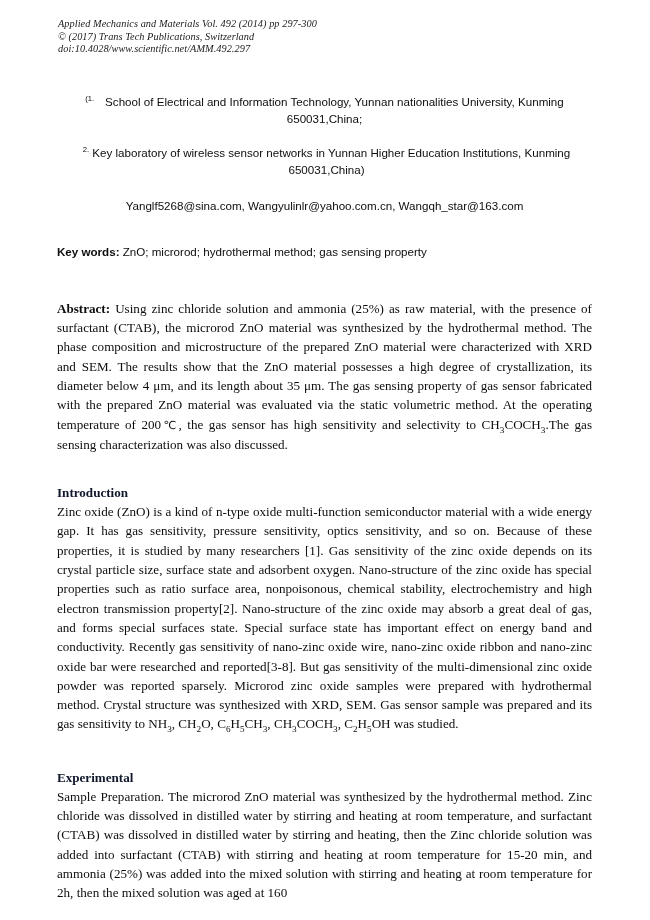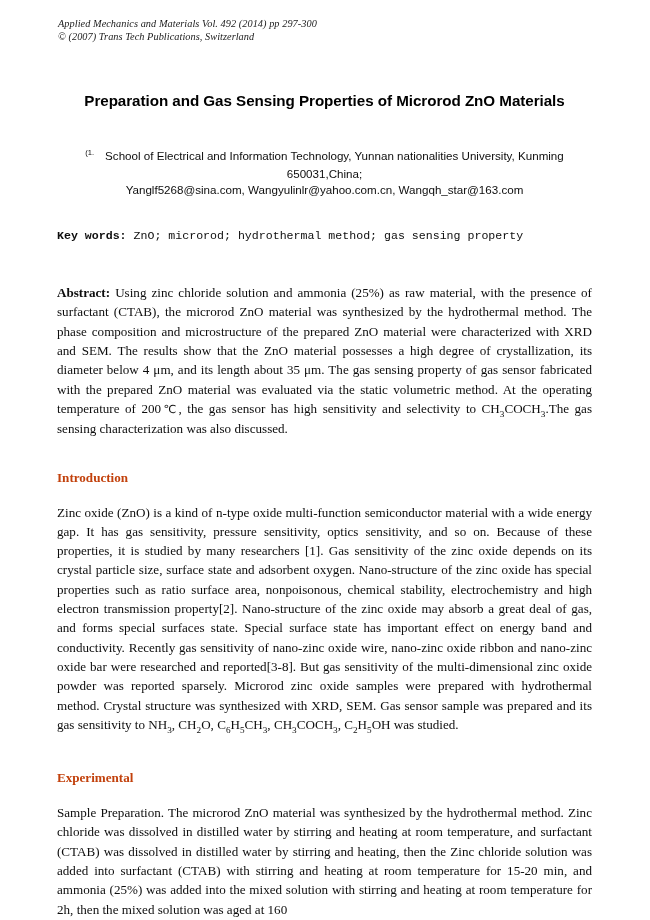--- a/index.html
+++ b/index.html
@@ -78,31 +78,32 @@
   .affil.first { width: 520px; margin-top: 37px; }
   .affil.second { width: 535px; margin-top: 16px; }
   .affil sup {
     font-size: 7.6px;
     vertical-align: super;
     line-height: 0;
   }
   .affil .gap { display: inline-block; width: 11px; }
 
   .emails {
+    margin-top: 19px;
     text-align: center;
     font-family: "Liberation Sans", "DejaVu Sans", sans-serif;
     font-size: 11.6px;
     line-height: 16px;
     color: #0d0d0d;
   }
 
   
   .keywords {
     margin-top: 30px;
-    font-family: Liberation Mono, monospace;
+    font-family: Liberation Sans, sans-serif;
     font-size: 11.6px;
     line-height: 16px;
     color: #0d0d0d;
   }
   .keywords .lead {
     font-weight: bold;
   }
 
   
   .para {
@@ -115,53 +116,54 @@
     margin: 0;
   }
   .abstract { margin-top: 39px; }
   .abstract .lead { font-weight: bold; }
 
   .section-head {
     font-family: "Liberation Serif", "DejaVu Serif", serif;
     font-weight: bold;
     font-size: 13.1px;
     line-height: 18px;
-    color: #c2410c;
+    color: #0f172a;
   }
   .sec-intro { margin-top: 30px; }
   .sec-exper { margin-top: 35px; }
 
-  .body-para { margin-top: 16px; }
+  .body-para { }
   .body-para .lead { font-weight: normal; }
 
   sub {
     font-size: 9.2px;
     vertical-align: sub;
     line-height: 0;
   }
   .degc {
     font-family: "DejaVu Sans", sans-serif;
     font-size: 11.4px;
   }
 </style>
 </head>
 <body>
 
 <div class="page">
 
   <div class="journal-header">
     <div>Applied Mechanics and Materials Vol. 492 (2014) pp 297-300</div>
-    <div>© (2007) Trans Tech Publications, Switzerland</div>
+    <div>© (2017) Trans Tech Publications, Switzerland</div>
+    <div>doi:10.4028/www.scientific.net/AMM.492.297</div>
   </div>
 
-  <h1 class="doc-title">Preparation and Gas Sensing Properties of Microrod ZnO Materials</h1>
 
 
   <div class="affil-block">
     <div class="affil first"><sup>(1.</sup><span class="gap"></span><span>School of Electrical and Information Technology, Yunnan nationalities University, Kunming 650031,China;</span></div>
+    <div class="affil second"><sup>2.</sup> <span>Key laboratory of wireless sensor networks in Yunnan Higher Education Institutions, Kunming 650031,China)</span></div>
     <div class="emails">Yanglf5268@sina.com, Wangyulinlr@yahoo.com.cn, Wangqh_star@163.com</div>
   </div>
 
   <div class="keywords">
     <span class="lead">Key words:</span><span> ZnO; microrod; hydrothermal method; gas sensing property</span>
   </div>
 
   <p class="para abstract">
     <span class="lead">Abstract:</span><span> Using zinc chloride solution and ammonia (25%) as raw material, with the presence of surfactant (CTAB), the microrod ZnO material was synthesized by the hydrothermal method. The phase composition and microstructure of the prepared ZnO material were characterized with XRD and SEM. The results show that the ZnO material possesses a high degree of crystallization, its diameter below 4 μm, and its length about 35 μm. The gas sensing property of gas sensor fabricated with the prepared ZnO material was evaluated via the static volumetric method. At the operating temperature of 200</span><span class="degc">℃</span><span>, the gas sensor has high sensitivity and selectivity to CH</span><sub>3</sub><span>COCH</span><sub>3</sub><span>.The gas sensing characterization was also discussed.</span>
   </p>

